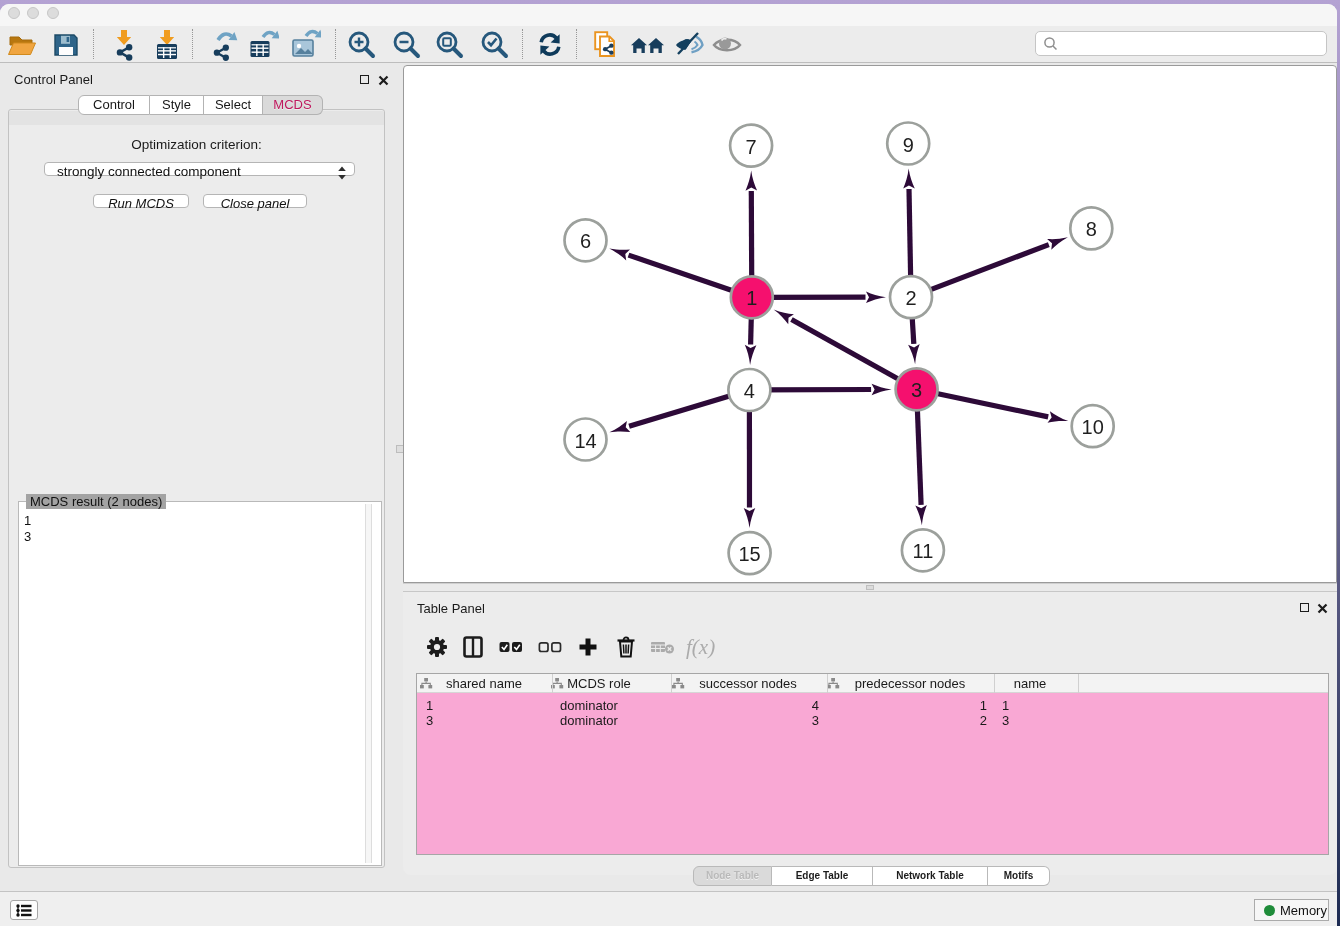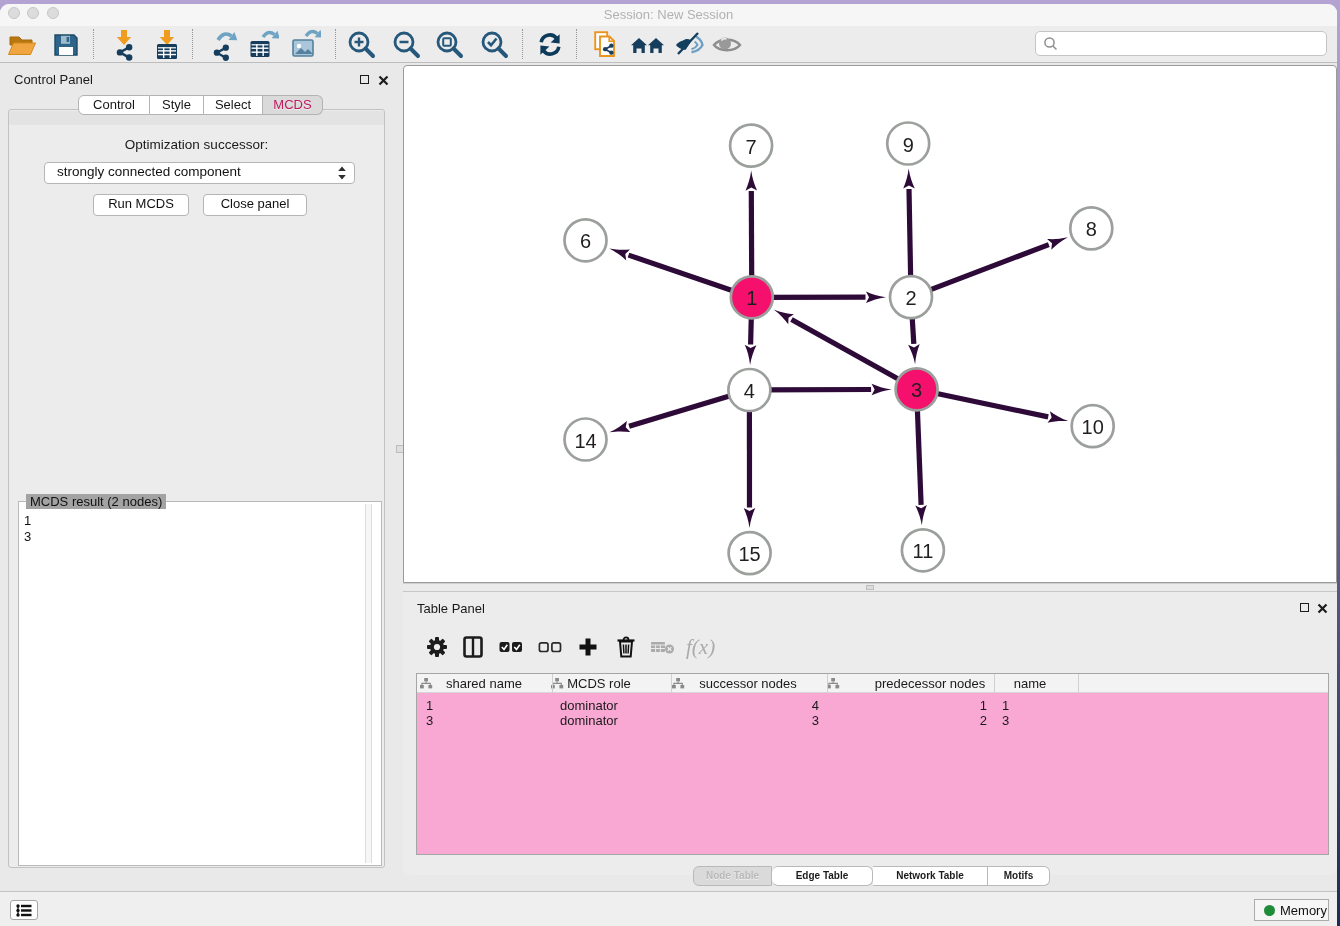--- a/index.html
+++ b/index.html
@@ -9,21 +9,21 @@
 #titlebar { position:absolute; left:0; top:0; width:100%; height:22px; background:#f6f6f6; }
 #titlebar .dot { position:absolute; top:3px; width:12px; height:12px; border-radius:50%; background:#dcdcdc; border:1px solid #c6c6c6; }
 #wintitle { position:absolute; top:3px; left:0; width:100%; text-align:center; font-size:13px; color:#b1b1b1; }
 #toolbar { position:absolute; left:0; top:22px; width:100%; height:37px; background:#ececec; border-bottom:1px solid #bdbdbd; }
 .tbi { position:absolute; top:3px; }
 .tsep { position:absolute; top:3px; height:30px; width:0; border-left:1px dotted #979797; }
 #search { position:absolute; left:1035px; top:5px; width:292px; height:25px; background:#fff; border:1px solid #c5c5c5; border-radius:5px; }
 #main { position:absolute; left:0; top:59px; width:100%; height:828px; background:#e9e9e9; }
 .hdrtxt { font-size:13px; color:#1a1a1a; }
 .tab { position:absolute; top:0; height:20px; background:#fff; border:1px solid #b3b3b3; border-left:none; font-size:13px; color:#161616; text-align:center; line-height:18px; z-index:5; }
-.btn { position:absolute; background:#fff; border:1px solid #b5b5b5; border-radius:4px; font-size:13px; color:#111; text-align:center; height:22px; line-height:17px; }
+.btn { position:absolute; background:#fff; border:1px solid #b5b5b5; border-radius:4px; font-size:13px; color:#111; text-align:center; height:14px; line-height:17px;font-style:italic; }
 #cpanel-inner { position:absolute; left:8px; top:105px; width:377px; height:759px; background:#ececec; border:1px solid #c2c2c2; border-radius:3px; }
 #fieldset { position:absolute; left:9px; top:391px; width:364px; height:365px; border:1px solid #b9b9b9; background:#fff; }
 #fieldset .lbl { position:absolute; left:7px; top:-8px; background:#a3a3a3; padding:0 4px; font-size:13px; color:#111; }
 #netwin { position:absolute; left:403px; top:61px; width:934px; height:518px; background:#fff; border:1px solid #9a9a9a; border-radius:4px 4px 0 0; }
 #nettitle { position:absolute; left:0; top:0; width:100%; height:21px; background:linear-gradient(180deg,#f8f8f8,#d6d6d6); border-bottom:1px solid #9f9f9f; border-radius:3px 3px 0 0; }
 #nettitle .tl { position:absolute; top:5px; width:11px; height:11px; border-radius:50%; }
 #splitbar { position:absolute; left:403px; top:579px; width:934px; height:9px; background:#eaeaea; border-top:1px solid #cfcfcf; border-bottom:1px solid #c7c7c7; }
 #tpanel { position:absolute; left:403px; top:588px; width:934px; height:283px; background:#ececec; border-radius:0 0 8px 8px; }
 #ttable { position:absolute; left:13px; top:81px; width:913px; height:182px; background:#f9a8d4; border:1px solid #a6a6a6; }
 #thead { position:absolute; left:0; top:0; width:100%; height:19px; background:#f3f3f3; border-bottom:1px solid #d6d6d6; }
@@ -32,21 +32,20 @@
 .trow { position:absolute; font-size:13px; color:#1a1a1a; white-space:nowrap; }
 .btab { position:absolute; top:0; height:20px; background:#fff; border:1px solid #b9b9b9; border-left:none; font-size:10px; font-weight:bold; color:#1c1c1c; text-align:center; line-height:18px; }
 #statusbar { position:absolute; left:0; top:887px; width:100%; height:35px; background:#efefef; border-top:1px solid #c3c3c3; }
 </style></head>
 <body>
 <div id="win">
 <div id="titlebar">
  <div class="dot" style="left:8px;"></div>
  <div class="dot" style="left:27px;"></div>
  <div class="dot" style="left:47px;"></div>
- <div id="wintitle">Session: New Session</div>
 </div>
 
 <div id="toolbar">
       <svg class="tbi" width="32" height="32" viewBox="0 0 32 32" style="left:6px;">
         <path d="M4 8 h9 l3 3 h10 v5 H4 z" fill="#b8770f"></path>
         <path d="M4 8 h9 l3 3 h10 v5 H4 z" fill="none" stroke="#a56a0c" stroke-width="1"></path>
         <path d="M7.5 14 h22 l-5 11.5 H2.5 z" fill="#f0a540" stroke="#d18a1d" stroke-width="1"></path>
       </svg>
       <svg class="tbi" width="32" height="32" viewBox="0 0 32 32" style="left:50px;">
         <path d="M5 6 h19 l3 3 v17 H5 z" fill="#2e6489" stroke="#1d4a66" stroke-width="1.4"></path>
@@ -185,22 +184,22 @@
       <div class="abs" style="left:360px;top:12px;width:9px;height:9px;border:1.6px solid #1c1c1c;"></div>
       <svg class="abs" width="11" height="11" style="left:378px;top:12px;" viewBox="0 0 11 11">
         <path d="M1.5 1.5 L9.5 9.5 M9.5 1.5 L1.5 9.5" stroke="#1c1c1c" stroke-width="2.2"></path>
       </svg>
       <div class="tab" style="left:78px;top:32px;width:72px;border-left:1px solid #b3b3b3;border-radius:6px 0 0 6px;">Control</div>
       <div class="tab" style="left:150px;top:32px;width:54px;">Style</div>
       <div class="tab" style="left:204px;top:32px;width:59px;">Select</div>
       <div class="tab" style="left:263px;top:32px;width:60px;border-radius:0 6px 6px 0;background:#dadada;color:#be185d;text-shadow:0 1px 0 #eee;">MCDS</div>
       <div id="cpanel-inner" style="top:46px;">
         <div class="abs" style="left:0;top:1px;width:375px;height:14px;background:#e3e3e3;"></div>
-        <div class="abs hdrtxt" style="left:0;top:27px;width:375px;text-align:center;font-size:13.5px;">Optimization successor:</div>
-        <div class="abs" style="left:35px;top:52px;width:311px;height:22px;background:#fff;border:1px solid #b5b5b5;border-radius:4px;">
+        <div class="abs hdrtxt" style="left:0;top:27px;width:375px;text-align:center;font-size:13.5px;">Optimization criterion:</div>
+        <div class="abs" style="left:35px;top:52px;width:311px;height:14px;background:#fff;border:1px solid #b5b5b5;border-radius:4px;">
           <div style="position:absolute;left:12px;top:1px;font-size:13.5px;color:#111;">strongly connected component</div>
           <svg width="10" height="14" viewBox="0 0 10 14" style="position:absolute;right:7px;top:2.5px;">
             <polygon points="5,0.5 8.8,5 1.2,5" fill="#2e2e2e"></polygon>
             <polygon points="5,13.5 8.8,9 1.2,9" fill="#2e2e2e"></polygon>
           </svg>
         </div>
         <div class="btn" style="left:84px;top:84px;width:96px;">Run MCDS</div>
         <div class="btn" style="left:194px;top:84px;width:104px;">Close panel</div>
         <div id="fieldset">
           <div class="lbl">MCDS result (2 nodes)</div>
@@ -374,41 +373,41 @@
               <rect x="0" y="7" width="3.8" height="3.4"></rect>
               <rect x="8.4" y="7" width="3.8" height="3.4"></rect>
             </g>
             <g stroke="#8a8a8a" stroke-width="1.1" fill="none">
               <path d="M6.1 3.4 V5.4 M1.9 7 V5.4 H10.3 V7"></path>
             </g>
           </svg>
           <div class="thtxt" style="left:67px;">shared name</div>
           <div class="thtxt" style="left:182px;">MCDS role</div>
           <div class="thtxt" style="left:331px;">successor nodes</div>
-          <div class="thtxt" style="left:493px;margin-left:20px;">predecessor nodes</div>
+          <div class="thtxt" style="left:493px;">predecessor nodes</div>
           <div class="thtxt" style="left:613px;">name</div>
           <div class="thdiv" style="left:135px;"></div>
           <div class="thdiv" style="left:254px;"></div>
           <div class="thdiv" style="left:410px;"></div>
           <div class="thdiv" style="left:577px;"></div>
           <div class="thdiv" style="left:661px;"></div>
         </div>
         <div class="trow" style="left:9px;top:24px;">1</div>
         <div class="trow" style="left:143px;top:24px;">dominator</div>
         <div class="trow" style="left:330px;top:24px;width:72px;text-align:right;">4</div>
         <div class="trow" style="left:500px;top:24px;width:70px;text-align:right;">1</div>
         <div class="trow" style="left:585px;top:24px;">1</div>
         <div class="trow" style="left:9px;top:39px;">3</div>
         <div class="trow" style="left:143px;top:39px;">dominator</div>
         <div class="trow" style="left:330px;top:39px;width:72px;text-align:right;">3</div>
         <div class="trow" style="left:500px;top:39px;width:70px;text-align:right;">2</div>
         <div class="trow" style="left:585px;top:39px;">3</div>
       </div>
       <div class="btab" style="left:290px;top:274px;width:79px;border-left:1px solid #b9b9b9;border-radius:6px 0 0 6px;background:#dadada;color:#b9b9b9;text-shadow:0 1px 0 #f0f0f0;">Node Table</div>
-      <div class="btab" style="left:369px;top:274px;width:101px;border-radius:6px;">Edge Table</div>
+      <div class="btab" style="left:369px;top:274px;width:101px;">Edge Table</div>
       <div class="btab" style="left:470px;top:274px;width:115px;">Network Table</div>
       <div class="btab" style="left:585px;top:274px;width:62px;border-radius:0 6px 6px 0;">Motifs</div>
     </div>
 <div id="statusbar">
       <div class="abs" style="left:10px;top:8px;width:28px;height:20px;background:#fdfdfd;border:1px solid #a6a6a6;border-radius:3px;">
         <svg width="16" height="13" viewBox="0 0 16 13" style="position:absolute;left:5px;top:3px;">
           <g fill="#111">
             <circle cx="2" cy="2" r="1.7"></circle>
             <circle cx="2" cy="6.5" r="1.7"></circle>
             <circle cx="2" cy="11" r="1.7"></circle>

